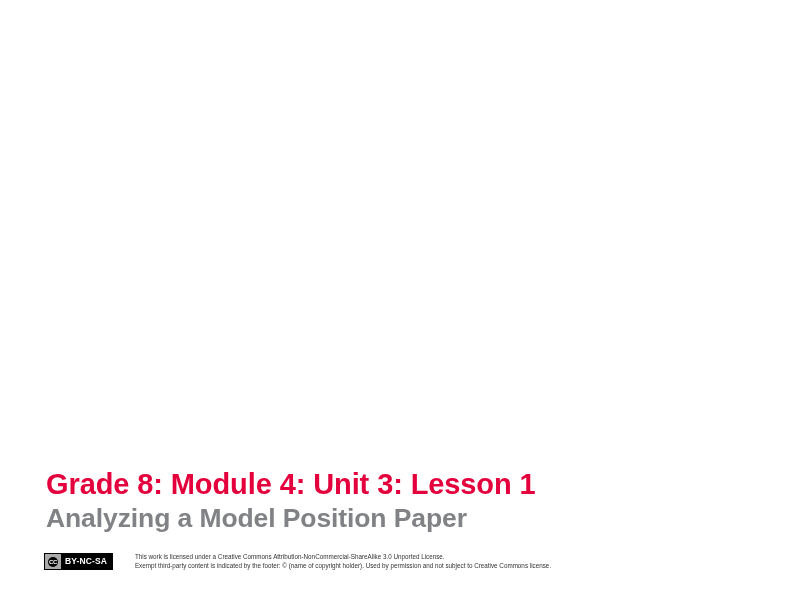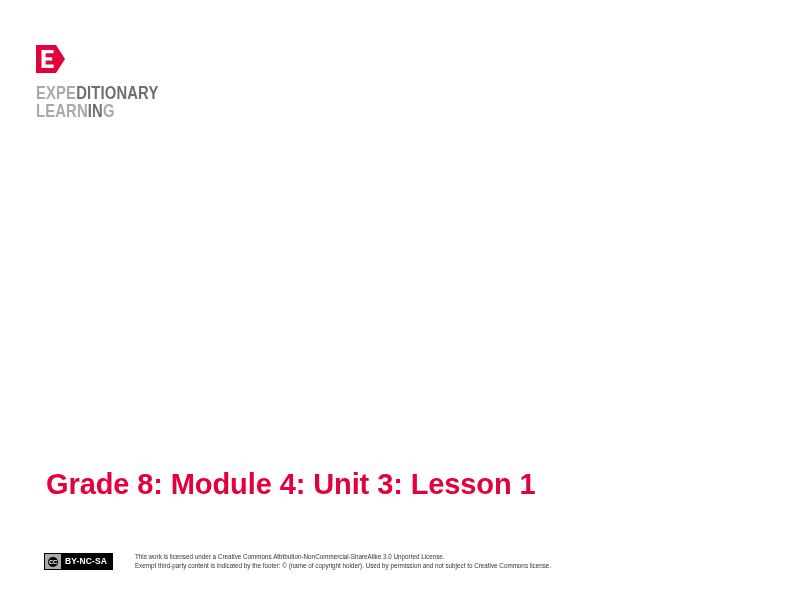--- a/index.html
+++ b/index.html
@@ -141,39 +141,24 @@
     padding-top: 0px;
     white-space: nowrap;
   }
   .license-text span { display: block; }
 </style>
 </head>
 <body>
 
 <div class="slide">
 
-  <div class="logo-block">
-    <div class="logo-mark">
-      <svg viewBox="0 0 29 28" xmlns="http://www.w3.org/2000/svg" aria-hidden="true">
-        <path d="M0 0 H20 L29 14 L20 28 H0 Z" fill="#e4003c"></path>
-        <path d="M5.5 5 H17.5 V8.3 H9.6 V12.2 H16.2 V15.4 H9.6 V19.6 H17.7 V23 H5.5 Z" fill="#ffffff"></path>
-      </svg>
-    </div>
-    <div class="wordmark">
-      <span class="line">
-        <span class="wm-light">EXPE</span><span class="wm-dark">DITIONARY</span>
-      </span>
-      <span class="line">
-        <span class="wm-light">LEARN</span><span class="wm-dark">IN</span><span class="wm-light">G</span>
-      </span>
-    </div>
-  </div>
 
   <div class="title-area">
     <h1 class="slide-title">Grade 8: Module 4: Unit 3: Lesson 1</h1>
+    <h2 class="slide-subtitle">Analyzing a Model Position Paper</h2>
   </div>
 
   <div class="footer">
     <div class="cc-badge">
       <div class="cc-left">
         <div class="cc-circle">CC</div>
       </div>
       <div class="cc-right">BY-NC-SA</div>
     </div>
     <div class="license-text">

